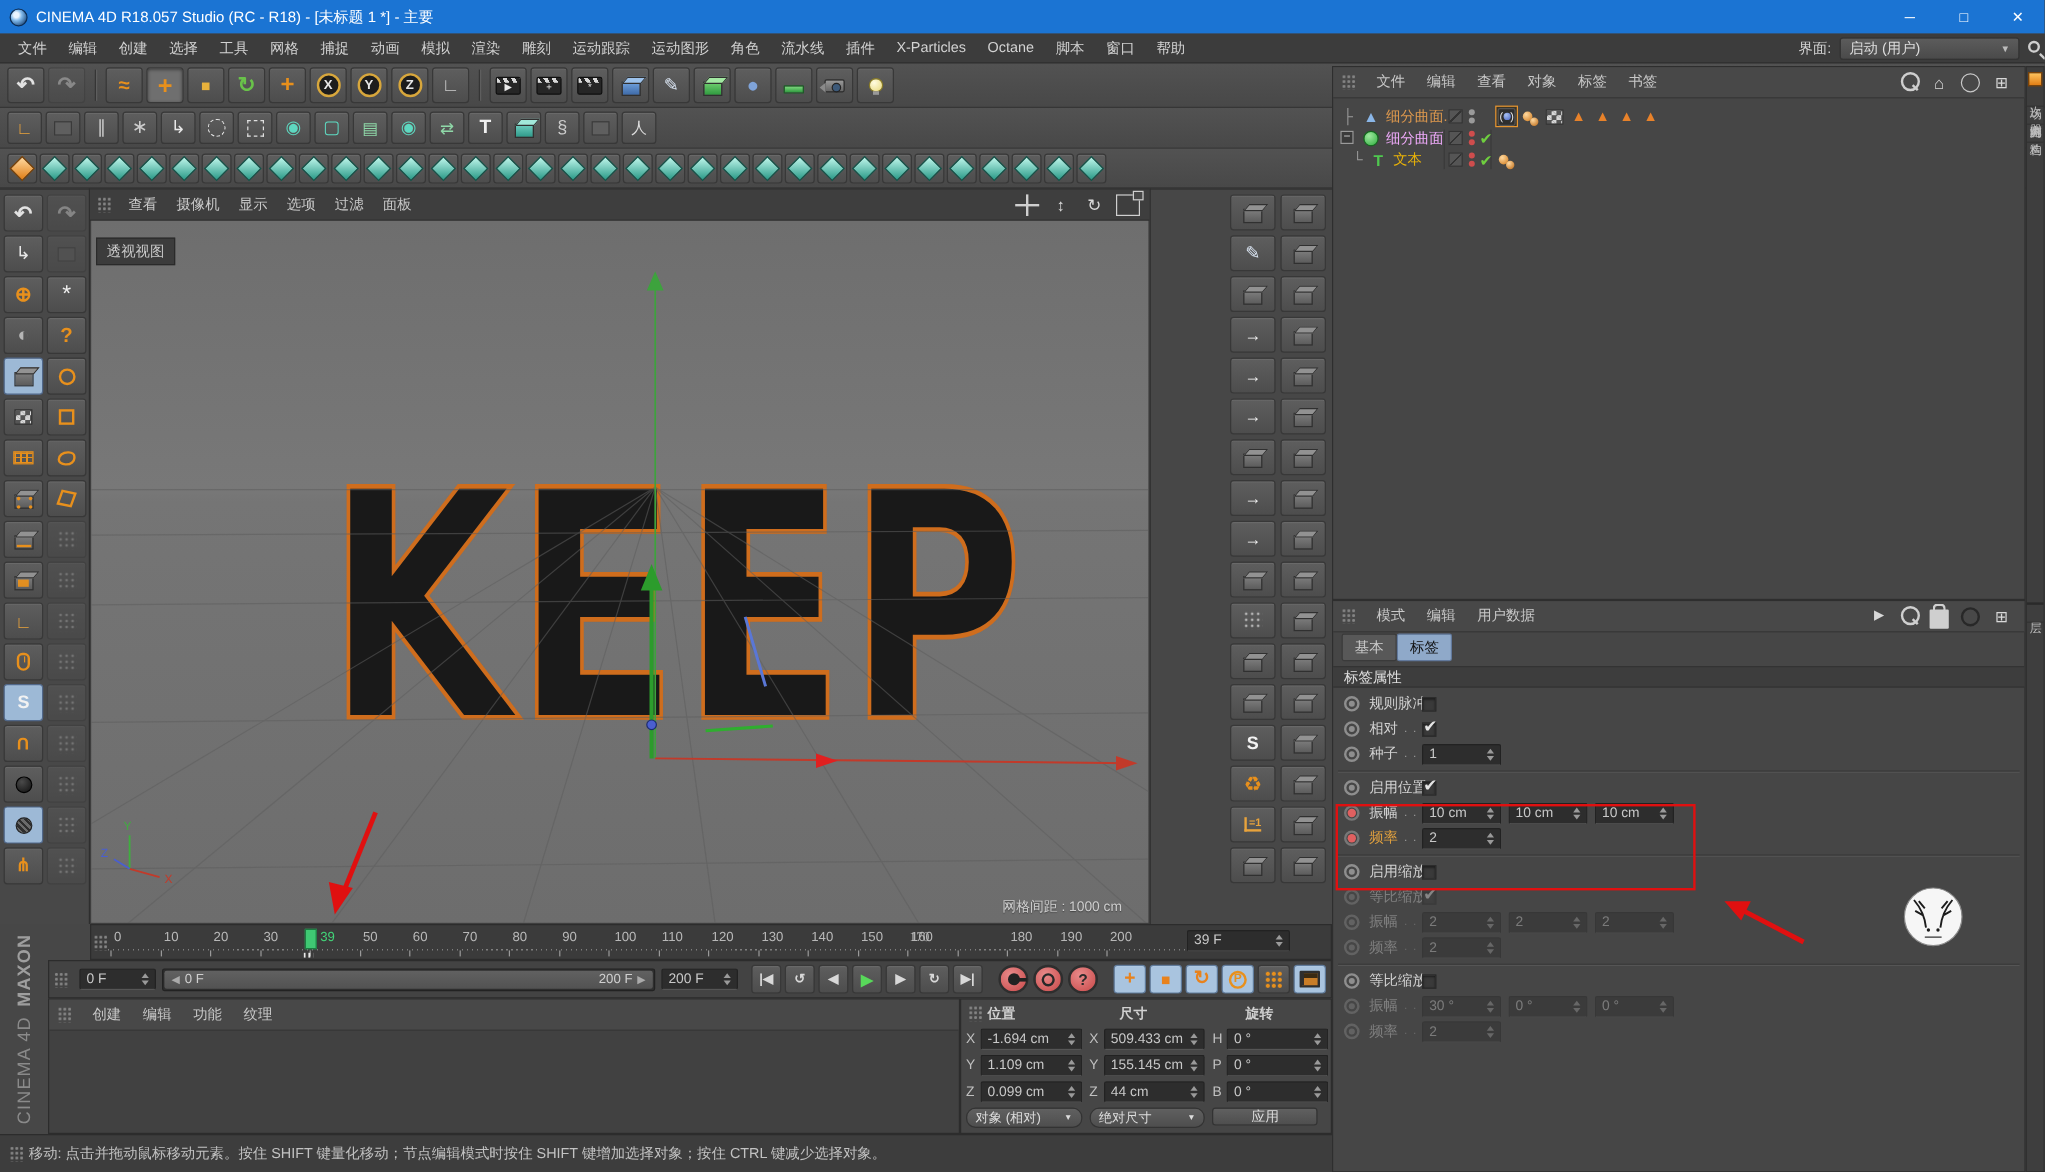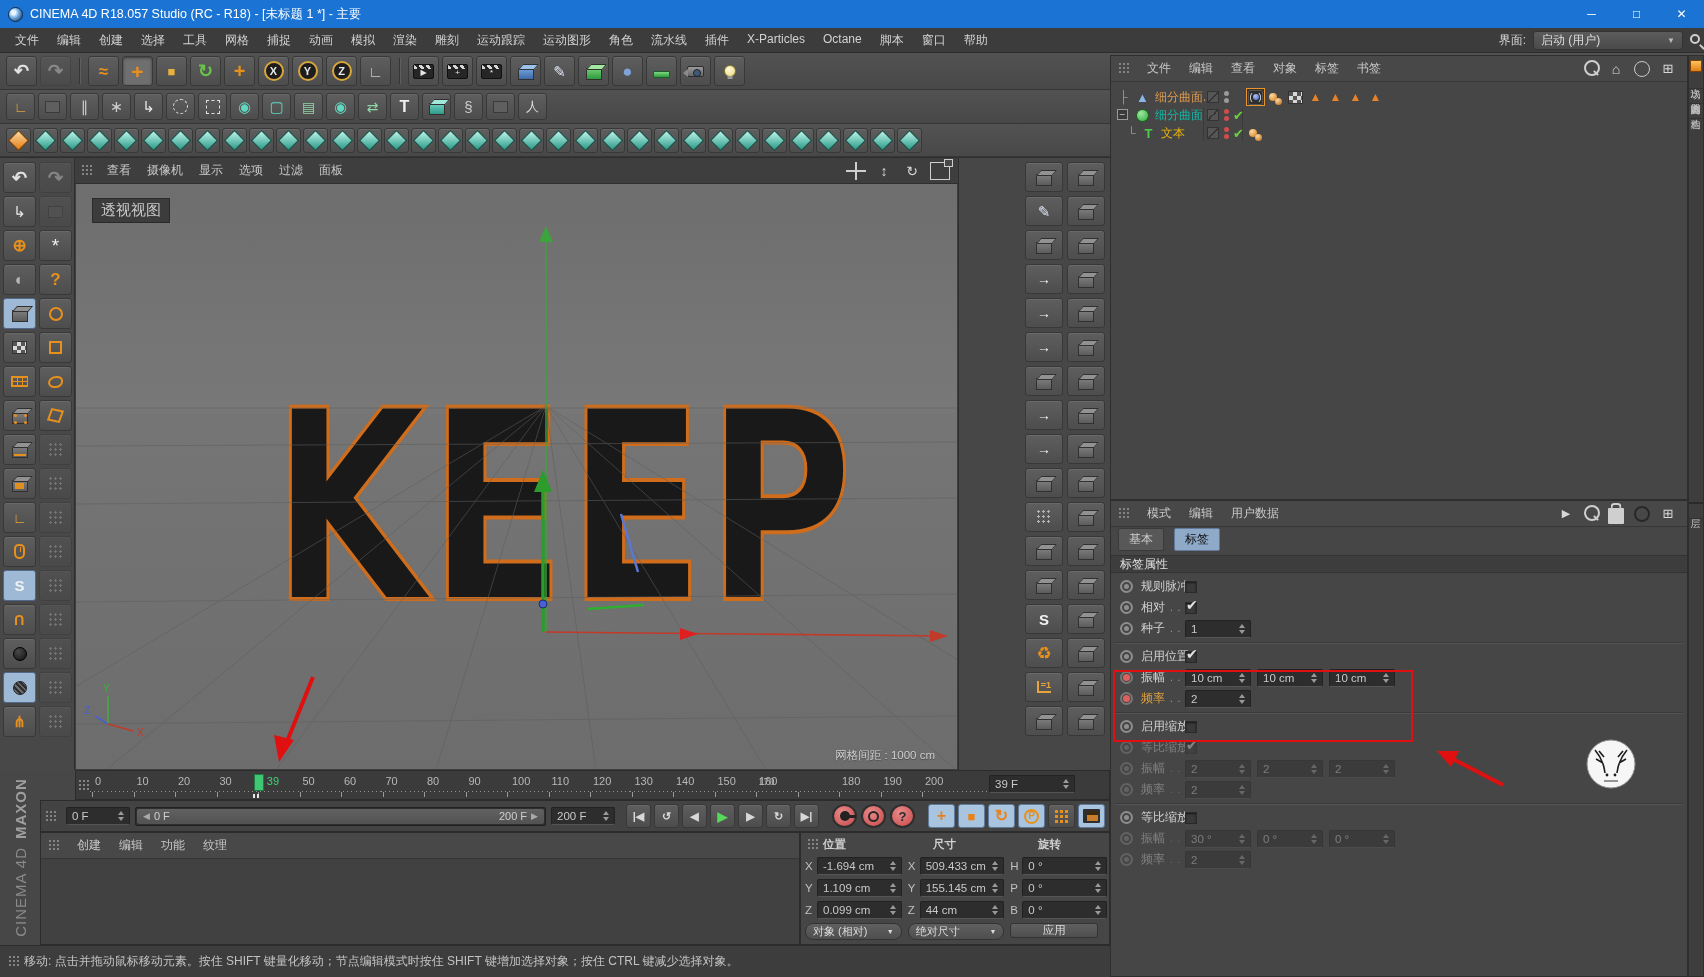--- a/index.html
+++ b/index.html
@@ -169,22 +169,22 @@
   .dockbtn{width:33px;height:31px}
 
   
   #viewport{position:absolute;left:75px;top:157px;width:883px;height:613px;background:#3e3e3e;border-top:1px solid #2e2e2e}
   .vpmenu{height:26px;background:#3e3e3e;border-bottom:1px solid #2e2e2e;display:flex;align-items:center;gap:2px;padding:0 6px;color:#c8c8c8}
   .vpmenu .menu-item{padding:3px 8px}
   #vp-nav{margin-left:auto;display:flex;gap:8px;align-items:center;padding-right:2px}
   #vp-nav .ic{width:20px;height:18px}
   .vp3d{position:absolute;left:1px;top:26px;right:1px;bottom:1px;overflow:hidden;
         background:linear-gradient(#6e6e6e 0%,#787878 38%,#757575 40%,#6d6d6d 100%)}
-  .vptab{position:absolute;left:16px;top:14px;background:#3c3c3c;border:1px solid #2a2a2a;color:#c8c8c8;
-         font-size:15px;padding:2px 8px;z-index:5}
+  .vptab{position:absolute;left:4px;top:14px;background:#3c3c3c;border:1px solid #2a2a2a;color:#c8c8c8;
+         font-size:12px;padding:2px 8px;z-index:5}
   .keep{position:absolute;left:196px;top:192px;z-index:2;font-family:"DejaVu Sans","Liberation Sans",sans-serif;
         font-weight:bold;font-size:200px;line-height:1;letter-spacing:2px;color:#191919;
         transform:scaleY(1.32);transform-origin:0 0;
         -webkit-text-stroke:3px #cf6d1d;text-shadow:0 0 2px #b85f15,0 0 1px #e07d28}
   .vpsvg{position:absolute;left:0;top:0;z-index:3;pointer-events:none}
   .gridlabel{position:absolute;right:22px;bottom:6px;color:#cfcfcf;font-size:11.5px;z-index:4;text-shadow:0 1px 1px rgba(0,0,0,.4)}
 
   
   #rightshelf{position:absolute;left:958px;top:157px;width:152px;height:613px;background:#474747;
               border-top:1px solid #2e2e2e;border-left:1px solid #2e2e2e}
@@ -212,21 +212,21 @@
               background-image:linear-gradient(135deg,transparent 45%,#333 45%,#333 55%,transparent 55%)}
   .omrow .vd{position:absolute;left:113px;width:5px;height:5px;border-radius:50%}
   .omrow .chkg{position:absolute;left:122px;top:1px;color:#6fcf3f;font-size:13px;font-weight:bold}
   .omrow .tags{position:absolute;left:136px;top:1px;display:flex;gap:3px;align-items:center}
   .omrow .tagbtn{width:17px;height:16px;display:flex;align-items:center;justify-content:center;position:relative}
   .omrow .tagbtn.sel{outline:1px solid #e8952e;background:#3a3426}
   .omvline{position:absolute;top:26px;bottom:1px;width:1px;background:#3a3a3a}
 
   
   .amtitle{height:26px;display:flex;align-items:center;gap:8px;padding:0 8px;color:#d6d6d6}
-  .amtabs{display:flex;gap:10px;padding:1px 7px 4px}
+  .amtabs{display:flex;gap:0;padding:1px 7px 4px}
   .amtab{padding:2px 10px;background:#585858;border:1px solid #3a3a3a;border-radius:2px;color:#ccc;font-size:12px}
   .amtab.active{background:#8fa9c9;color:#101010;border-color:#62799c}
   .amsection{height:18px;background:#3d3d3d;border-top:1px solid #333;border-bottom:1px solid #333;
              display:flex;align-items:center;padding:0 9px;color:#e0e0e0;font-weight:normal}
   #amrows{position:relative;padding-top:3px}
   .amrow{position:relative;height:21px;display:flex;align-items:center;padding-left:9px}
   .amrow.dim{opacity:.4}
   .amrow .lbl{margin-left:8px;color:#d2d2d2}
   .amrow .ell{margin-left:5px;color:#9a9a9a;letter-spacing:1px;font-size:10px}
   .amctl{position:absolute;left:74px;display:flex;gap:6px;align-items:center}
@@ -932,21 +932,21 @@
             <span class="tagbtn">
               <span class="ic ic-tri">▲</span>
             </span>
           </span>
         </div>
         <div class="omrow">
           <span class="conn box">−</span>
           <span class="oicon">
             <span class="ic ic-subdiv-green"></span>
           </span>
-          <span class="olabel" style="color: #14b8a6;">细分曲面</span>
+          <span class="olabel" style="color: #f0abfc;">细分曲面</span>
           <span class="vsq"></span>
           <span class="vd" style="background: rgb(207, 77, 77); top: 3px;"></span>
           <span class="vd" style="background: rgb(207, 77, 77); top: 10px;"></span>
           <span class="chkg">✔</span>
           <span class="tags"></span>
         </div>
         <div class="omrow">
           <span class="conn" style="left: 16px;">└</span>
           <span class="oicon" style="left: 30px;">
             <span class="ic ic-textT">T</span>

